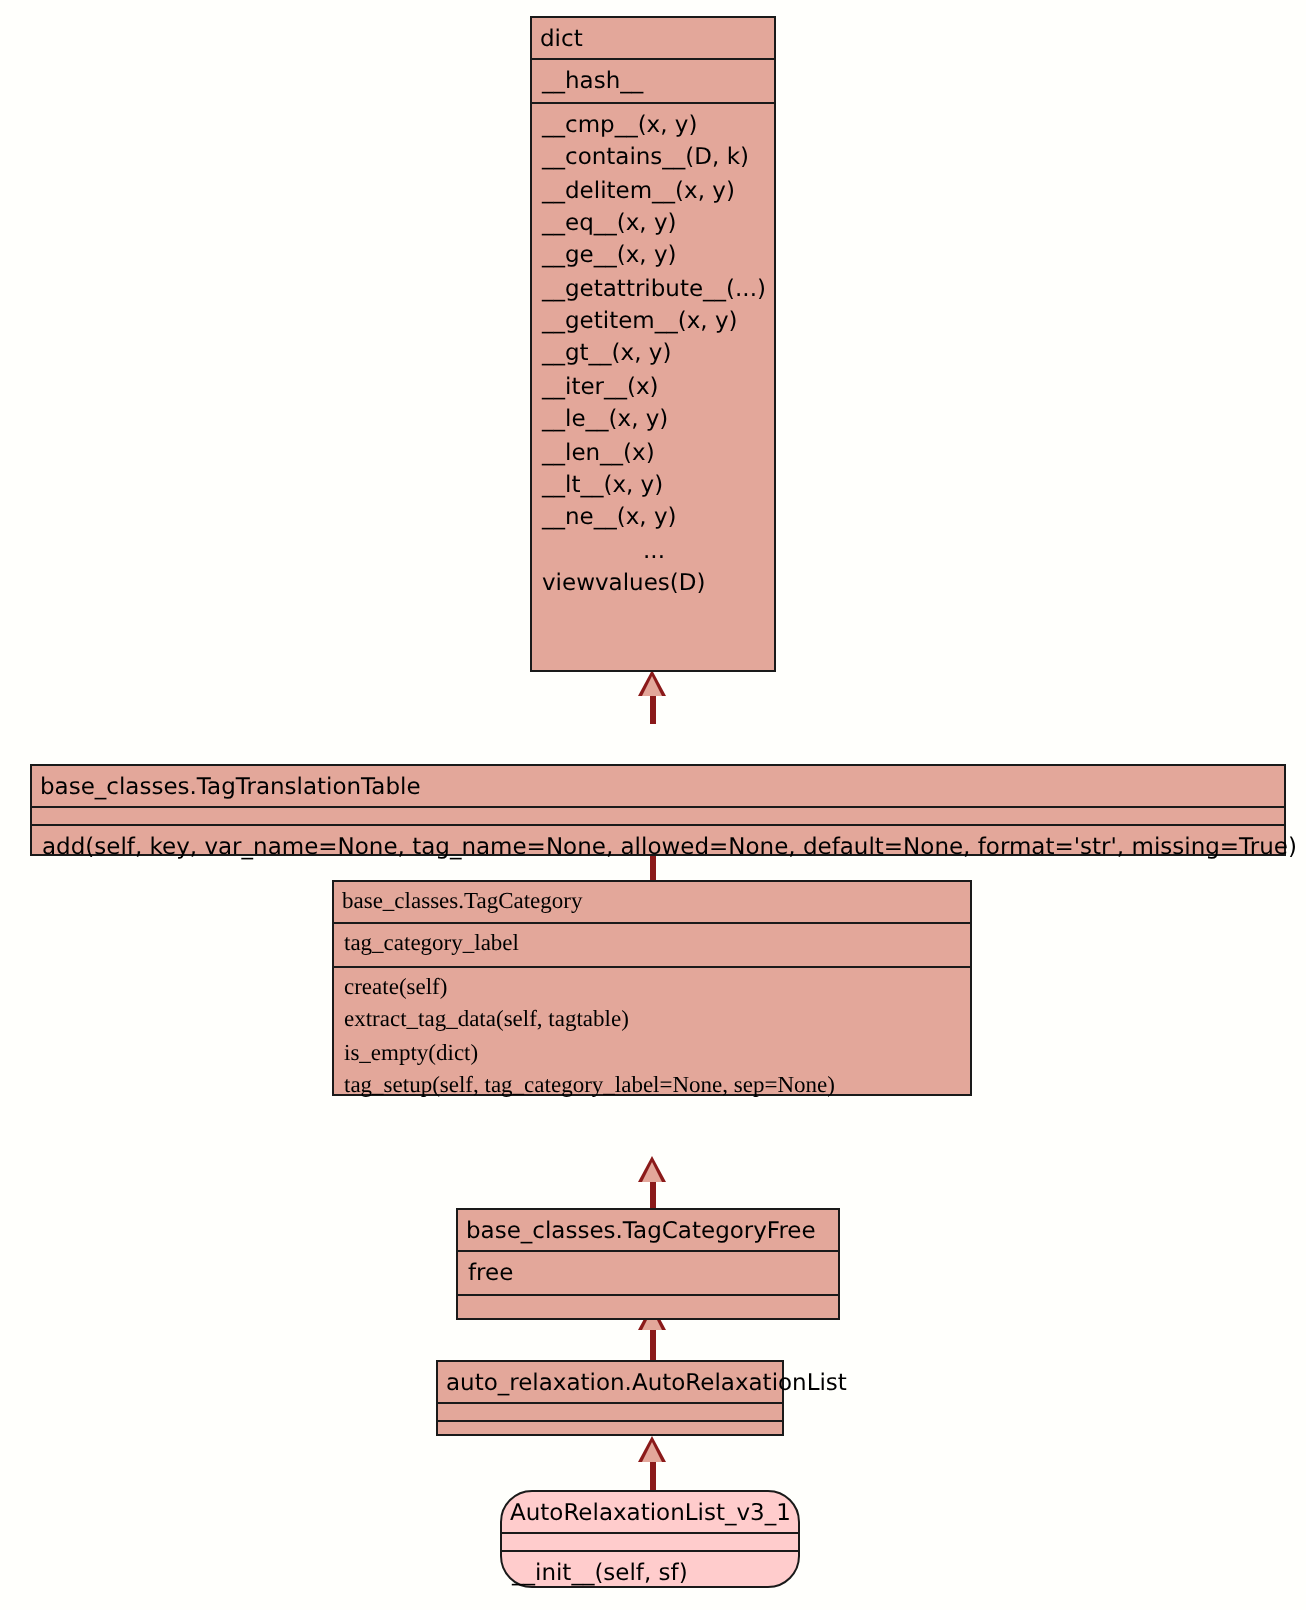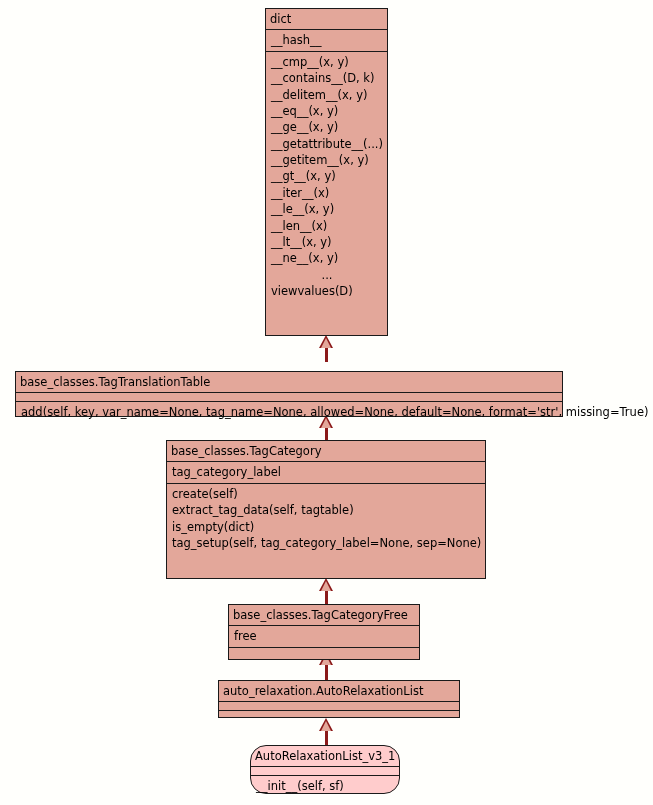--- a/index.html
+++ b/index.html
@@ -144,31 +144,31 @@
       <div class="member">__iter__(x)</div>
       <div class="member">__le__(x, y)</div>
       <div class="member">__len__(x)</div>
       <div class="member">__lt__(x, y)</div>
       <div class="member">__ne__(x, y)</div>
       <div class="member center">...</div>
       <div class="member">viewvalues(D)</div>
     </div>
   </div>
 
-  <div class="uml-class" style="left:15px; top:371px; width:548px; height:46px;">
+  <div class="uml-class" style="left:15px; top:382px; width:628px; height:46px;">
     <div class="compartment name">
       <span>base_classes.TagTranslationTable</span>
     </div>
     <div class="compartment attrs empty"></div>
     <div class="compartment ops">
       <div class="member">add(self, key, var_name=None, tag_name=None, allowed=None, default=None, format='str', missing=True)</div>
     </div>
   </div>
 
-  <div class="uml-class" style="left:166px; top:440px; width:320px; height:139px;">
+  <div class="uml-class" style="left:166px; top:440px; width:320px; height:108px;font-family:Liberation Serif, serif;">
     <div class="compartment name">
       <span>base_classes.TagCategory</span>
     </div>
     <div class="compartment attrs">
       <div class="member">tag_category_label</div>
     </div>
     <div class="compartment ops">
       <div class="member">create(self)</div>
       <div class="member">extract_tag_data(self, tagtable)</div>
       <div class="member">is_empty(dict)</div>
@@ -179,21 +179,21 @@
   <div class="uml-class" style="left:228px; top:604px; width:192px; height:56px;">
     <div class="compartment name">
       <span>base_classes.TagCategoryFree</span>
     </div>
     <div class="compartment attrs">
       <div class="member">free</div>
     </div>
     <div class="compartment ops empty"></div>
   </div>
 
-  <div class="uml-class" style="left:218px; top:680px; width:242px; height:38px;">
+  <div class="uml-class" style="left:218px; top:680px; width:174px; height:38px;">
     <div class="compartment name">
       <span>auto_relaxation.AutoRelaxationList</span>
     </div>
     <div class="compartment attrs empty"></div>
     <div class="compartment ops empty"></div>
   </div>
 
   <div class="uml-class light" style="left:250px; top:745px; width:150px; height:49px;">
     <div class="compartment name">
       <span>AutoRelaxationList_v3_1</span>

